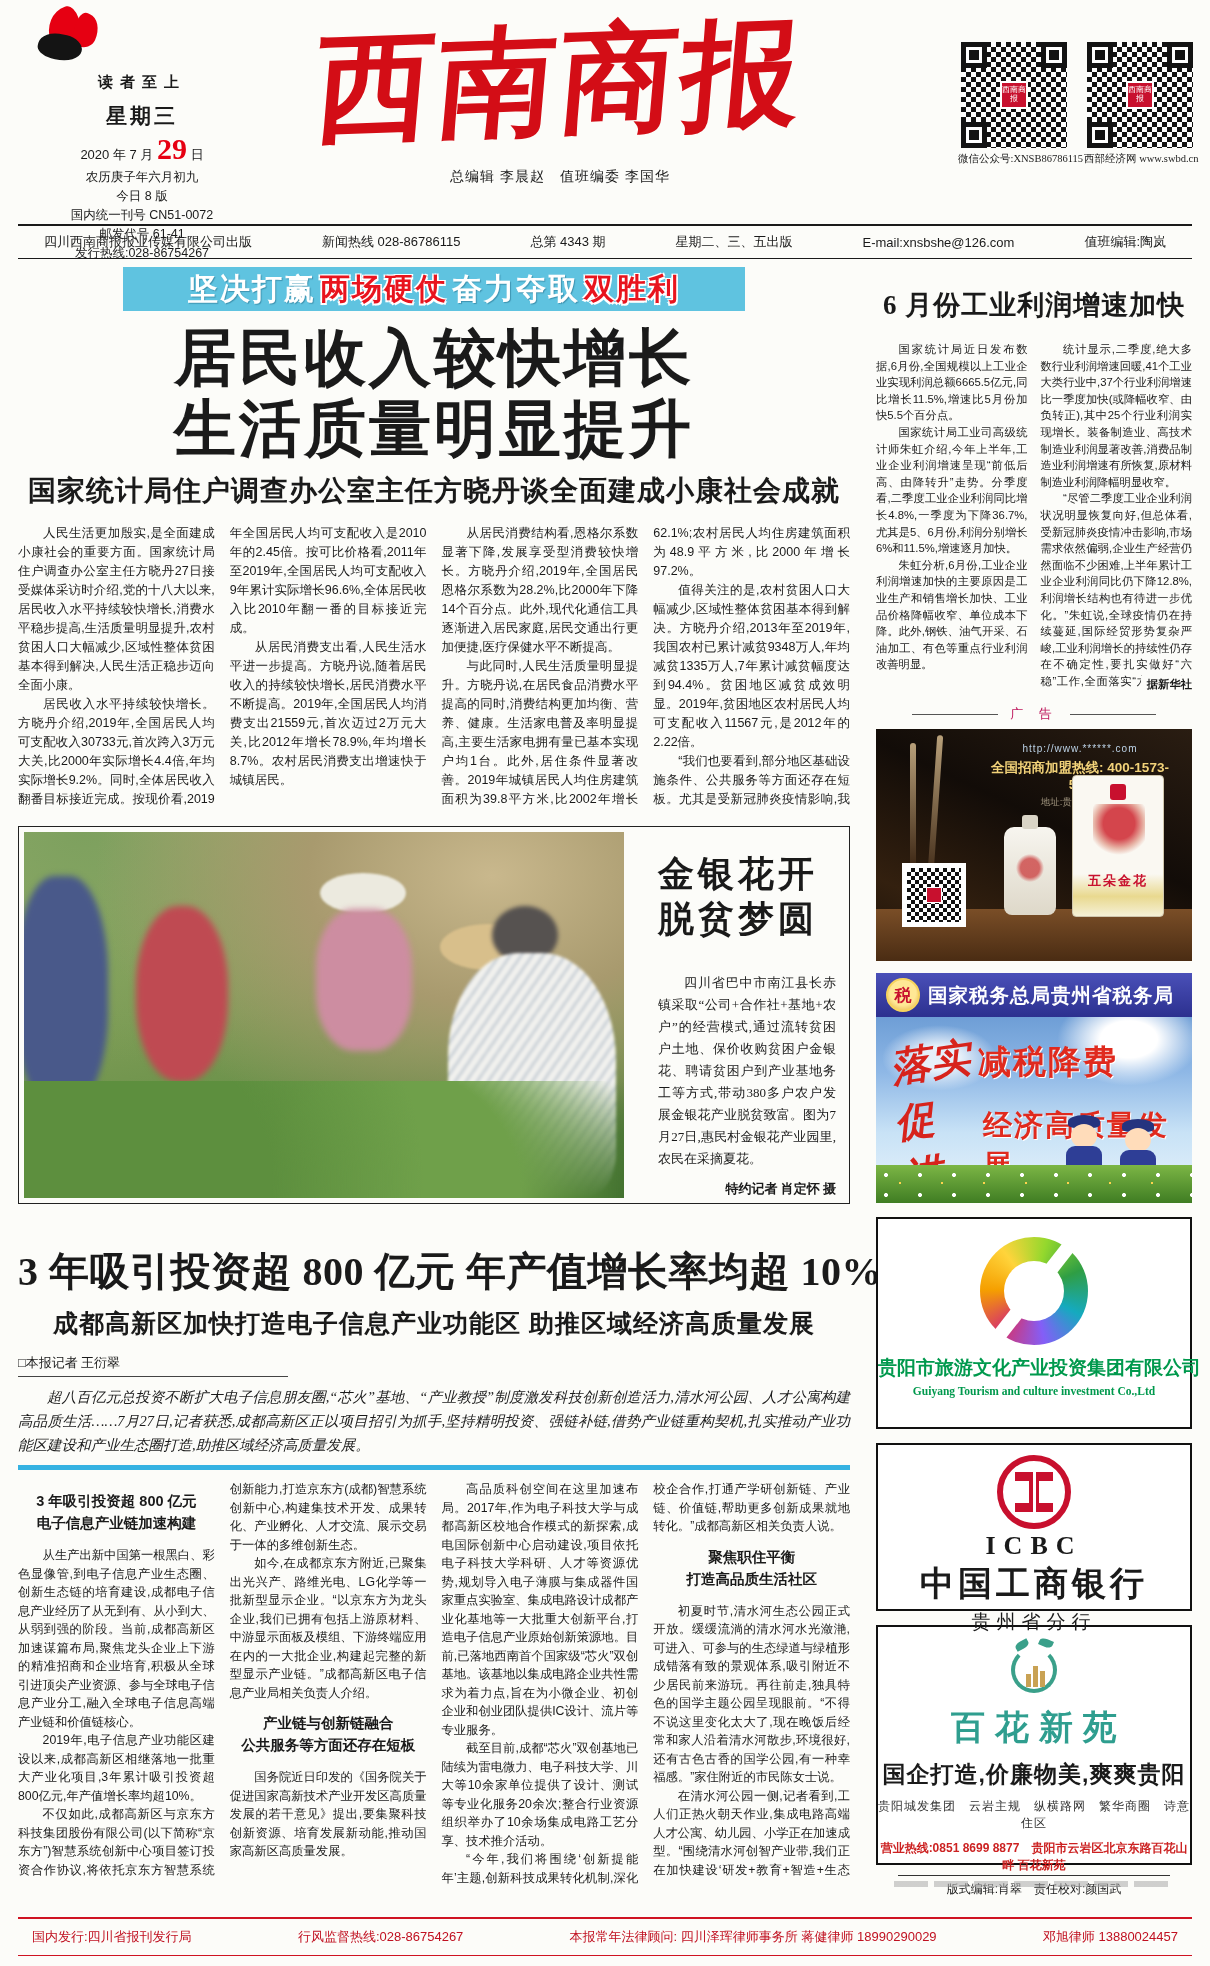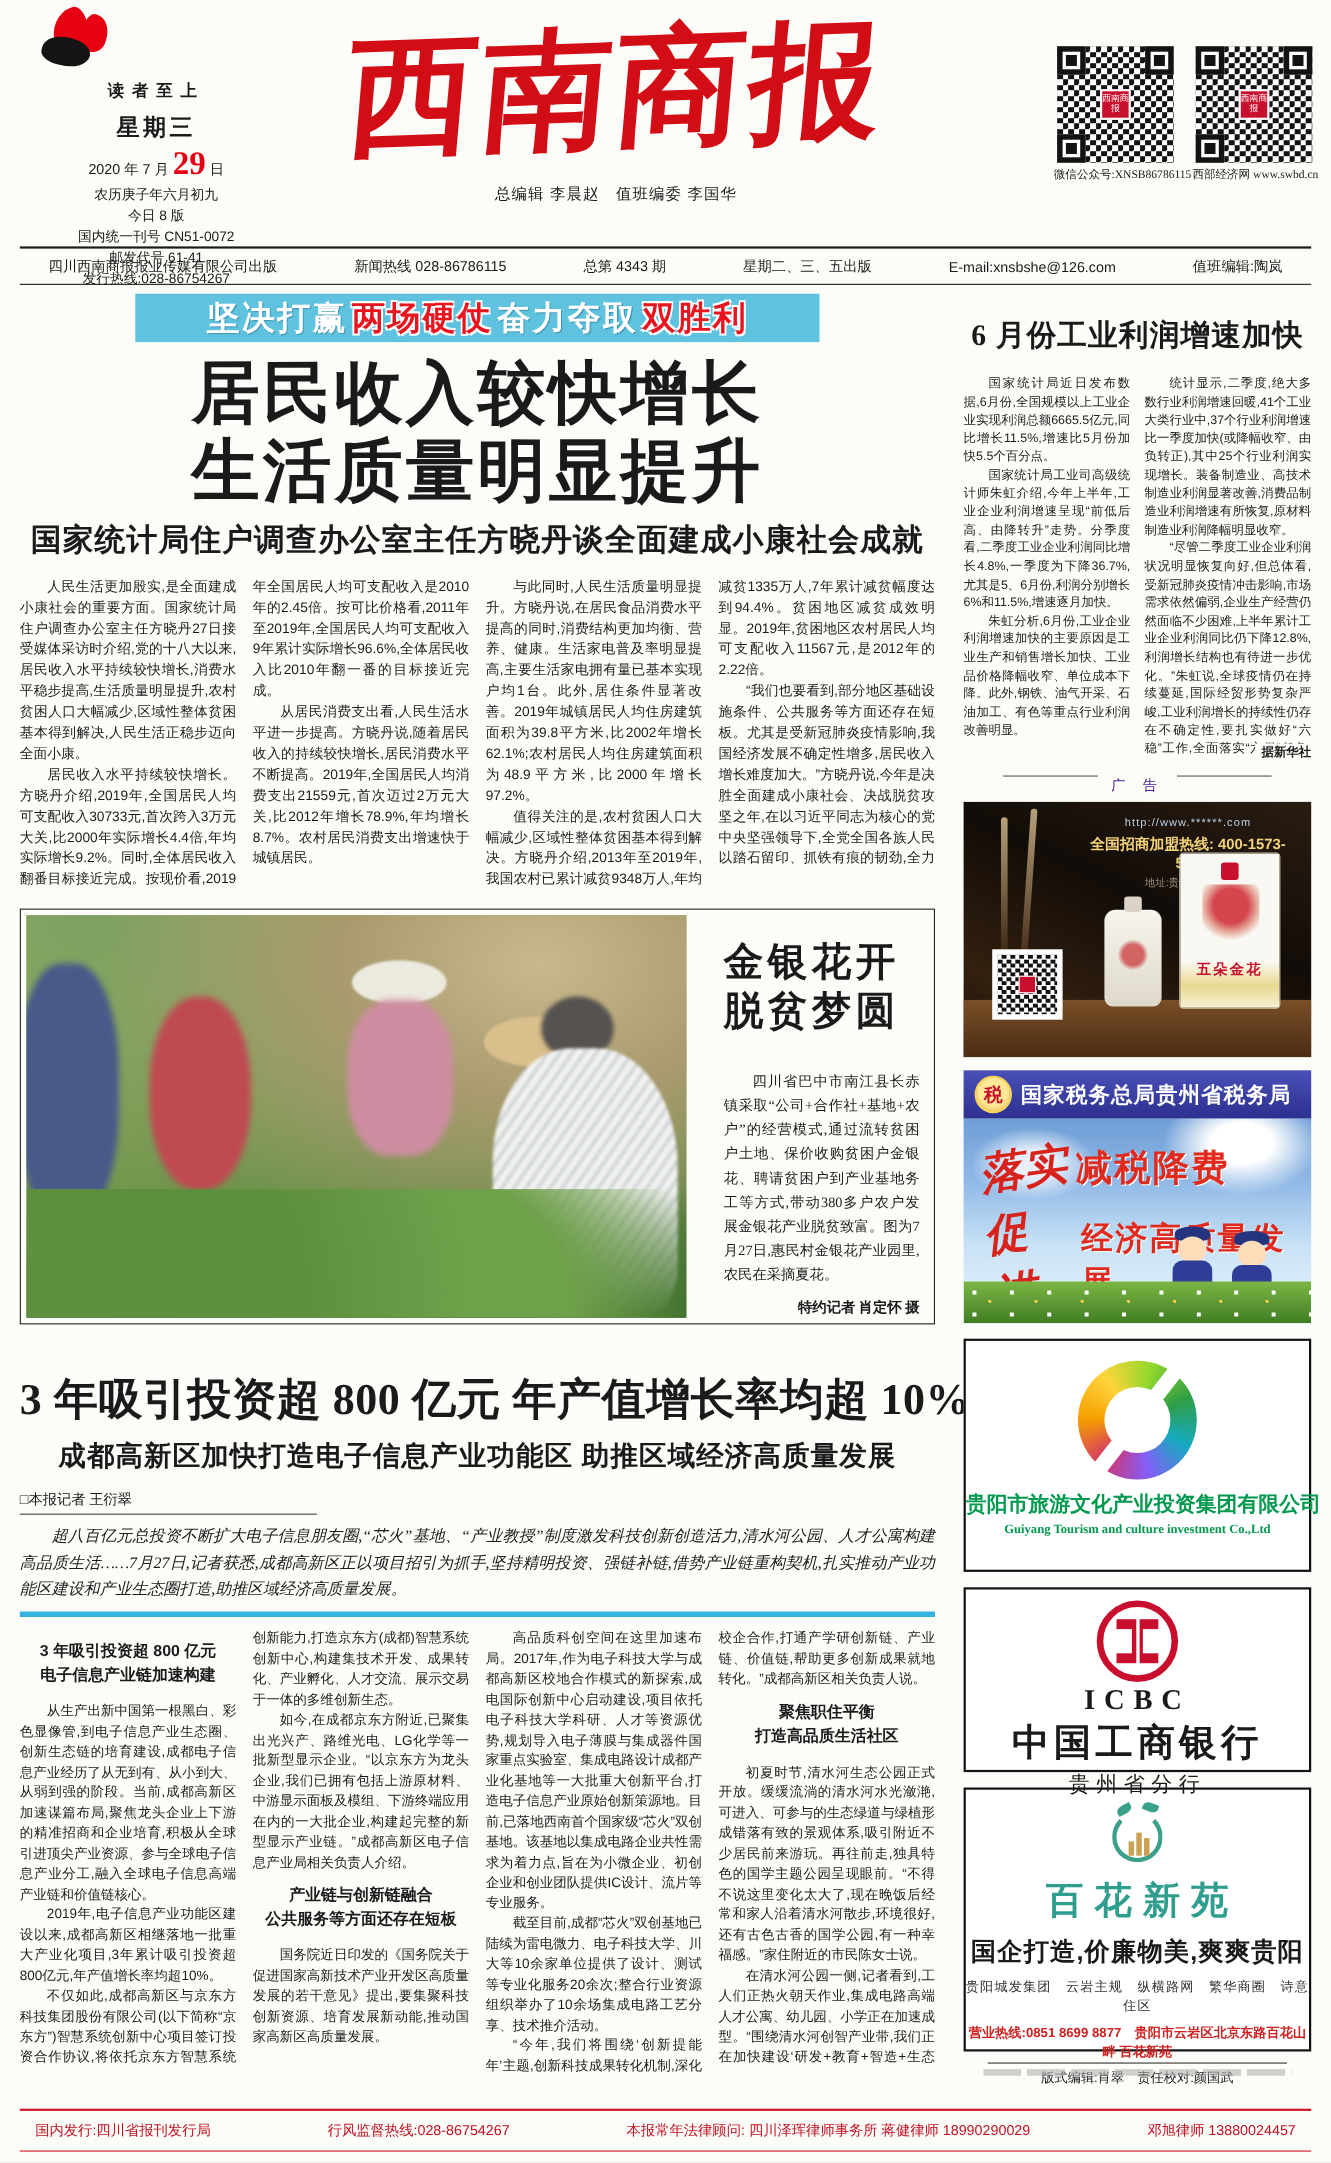--- a/index.html
+++ b/index.html
@@ -94,21 +94,21 @@
   .cyan-bar { height:5px; background:#35b2e2; margin:8px 0 10px; }
   .feature-body { height:414px; overflow:hidden; column-count:4; column-gap:15px; font-size:12.3px; line-height:18.5px; text-align:justify; }
   .sec-head { break-inside:avoid; text-align:center; font-weight:900; font-size:14.5px; line-height:22px; margin:10px 0 12px; text-indent:0; }
 
   
   .side-headline { text-align:center; font-family:"Liberation Serif",serif; font-weight:900; font-size:27px; letter-spacing:1px; white-space:nowrap; }
   .industry-body { position:relative; margin-top:18px; height:352px; overflow:hidden; column-count:2; column-gap:13px;
     font-size:11.3px; line-height:16.6px; text-align:justify; }
   .industry-body p { text-indent:2em; }
   .news-credit { position:absolute; right:0; bottom:0; background:#fcfcf9; padding-left:6px; font-weight:bold; }
-  .ad-label { display:flex; justify-content:center; gap:12px; color:#4c1d95; font-size:13px; margin:12px 0 6px; letter-spacing:6px; }
+  .ad-label { display:flex; align-items:center; justify-content:center; gap:12px; color:#be185d; font-size:13px; margin:12px 0 6px; letter-spacing:6px; }
   .ad-label i { display:block; width:86px; height:1px; background:#555; }
 
   .ad-box { border:2px solid #111; background:#fff; }
 
   
   .liquor { position:relative; height:232px; overflow:hidden;
     background:linear-gradient(205deg,#2a1d12 0%,#120c08 42%,#33200f 78%,#1c1209 100%); }
   .liquor .table { position:absolute; left:0; right:0; bottom:0; height:52px; background:linear-gradient(180deg,#7a4e27,#4a2c13); }
   .liquor .brush { position:absolute; width:6px; border-radius:3px; background:linear-gradient(#b8a07a,#3a2412); }
   .br1 { left:34px; top:14px; height:128px; } .br2 { left:56px; top:6px; height:150px; transform:rotate(4deg); }
@@ -271,20 +271,21 @@
       <h1 class="lead-headline">
         <span>居民收入较快增长</span><br>
         <span>生活质量明显提升</span>
       </h1>
       <div class="lead-subhead">国家统计局住户调查办公室主任方晓丹谈全面建成小康社会成就</div>
 
       <div class="lead-body">
         <p>人民生活更加殷实,是全面建成小康社会的重要方面。国家统计局住户调查办公室主任方晓丹27日接受媒体采访时介绍,党的十八大以来,居民收入水平持续较快增长,消费水平稳步提高,生活质量明显提升,农村贫困人口大幅减少,区域性整体贫困基本得到解决,人民生活正稳步迈向全面小康。</p>
         <p>居民收入水平持续较快增长。方晓丹介绍,2019年,全国居民人均可支配收入30733元,首次跨入3万元大关,比2000年实际增长4.4倍,年均实际增长9.2%。同时,全体居民收入翻番目标接近完成。按现价看,2019年全国居民人均可支配收入是2010年的2.45倍。按可比价格看,2011年至2019年,全国居民人均可支配收入9年累计实际增长96.6%,全体居民收入比2010年翻一番的目标接近完成。</p>
         <p>从居民消费支出看,人民生活水平进一步提高。方晓丹说,随着居民收入的持续较快增长,居民消费水平不断提高。2019年,全国居民人均消费支出21559元,首次迈过2万元大关,比2012年增长78.9%,年均增长8.7%。农村居民消费支出增速快于城镇居民。</p>
+        <p>从居民消费结构看,恩格尔系数显著下降,发展享受型消费较快增长。方晓丹介绍,2019年,全国居民恩格尔系数为28.2%,比2000年下降14个百分点。此外,现代化通信工具逐渐进入居民家庭,居民交通出行更加便捷,医疗保健水平不断提高。</p>
         <p>与此同时,人民生活质量明显提升。方晓丹说,在居民食品消费水平提高的同时,消费结构更加均衡、营养、健康。生活家电普及率明显提高,主要生活家电拥有量已基本实现户均1台。此外,居住条件显著改善。2019年城镇居民人均住房建筑面积为39.8平方米,比2002年增长62.1%;农村居民人均住房建筑面积为48.9平方米,比2000年增长97.2%。</p>
         <p>值得关注的是,农村贫困人口大幅减少,区域性整体贫困基本得到解决。方晓丹介绍,2013年至2019年,我国农村已累计减贫9348万人,年均减贫1335万人,7年累计减贫幅度达到94.4%。贫困地区减贫成效明显。2019年,贫困地区农村居民人均可支配收入11567元,是2012年的2.22倍。</p>
         <p>“我们也要看到,部分地区基础设施条件、公共服务等方面还存在短板。尤其是受新冠肺炎疫情影响,我国经济发展不确定性增多,居民收入增长难度加大。”方晓丹说,今年是决胜全面建成小康社会、决战脱贫攻坚之年,在以习近平同志为核心的党中央坚强领导下,全党全国各族人民以踏石留印、抓铁有痕的韧劲,全力以赴,攻坚克难,全面建成小康社会目标一定会如期实现。</p>
       </div>
 
       <div class="photo-block">
         <div class="photo">
           <span class="ph1"></span>
           <span class="ph2"></span>
           <span class="ph3h"></span>

